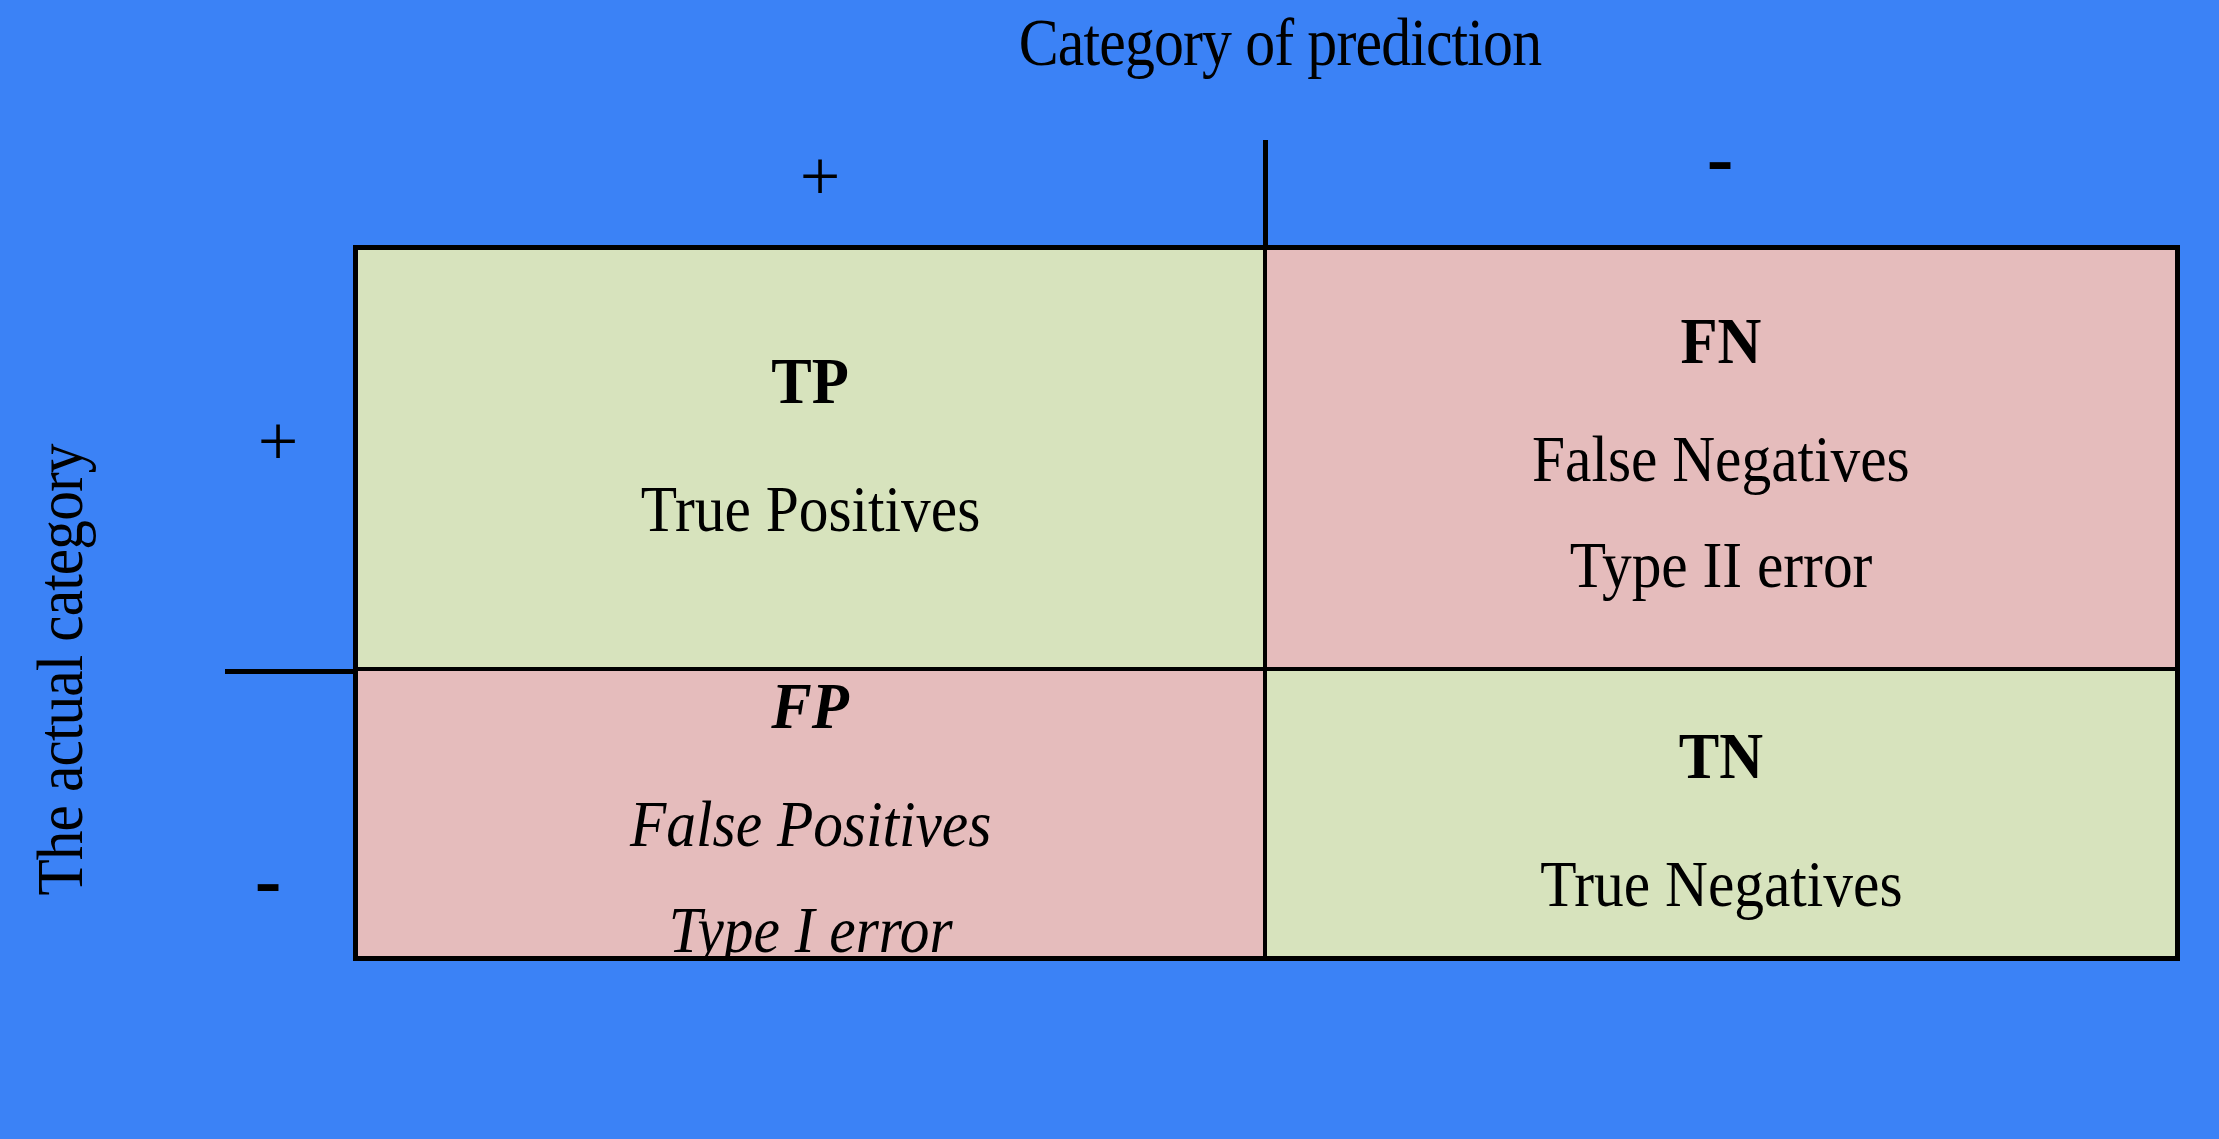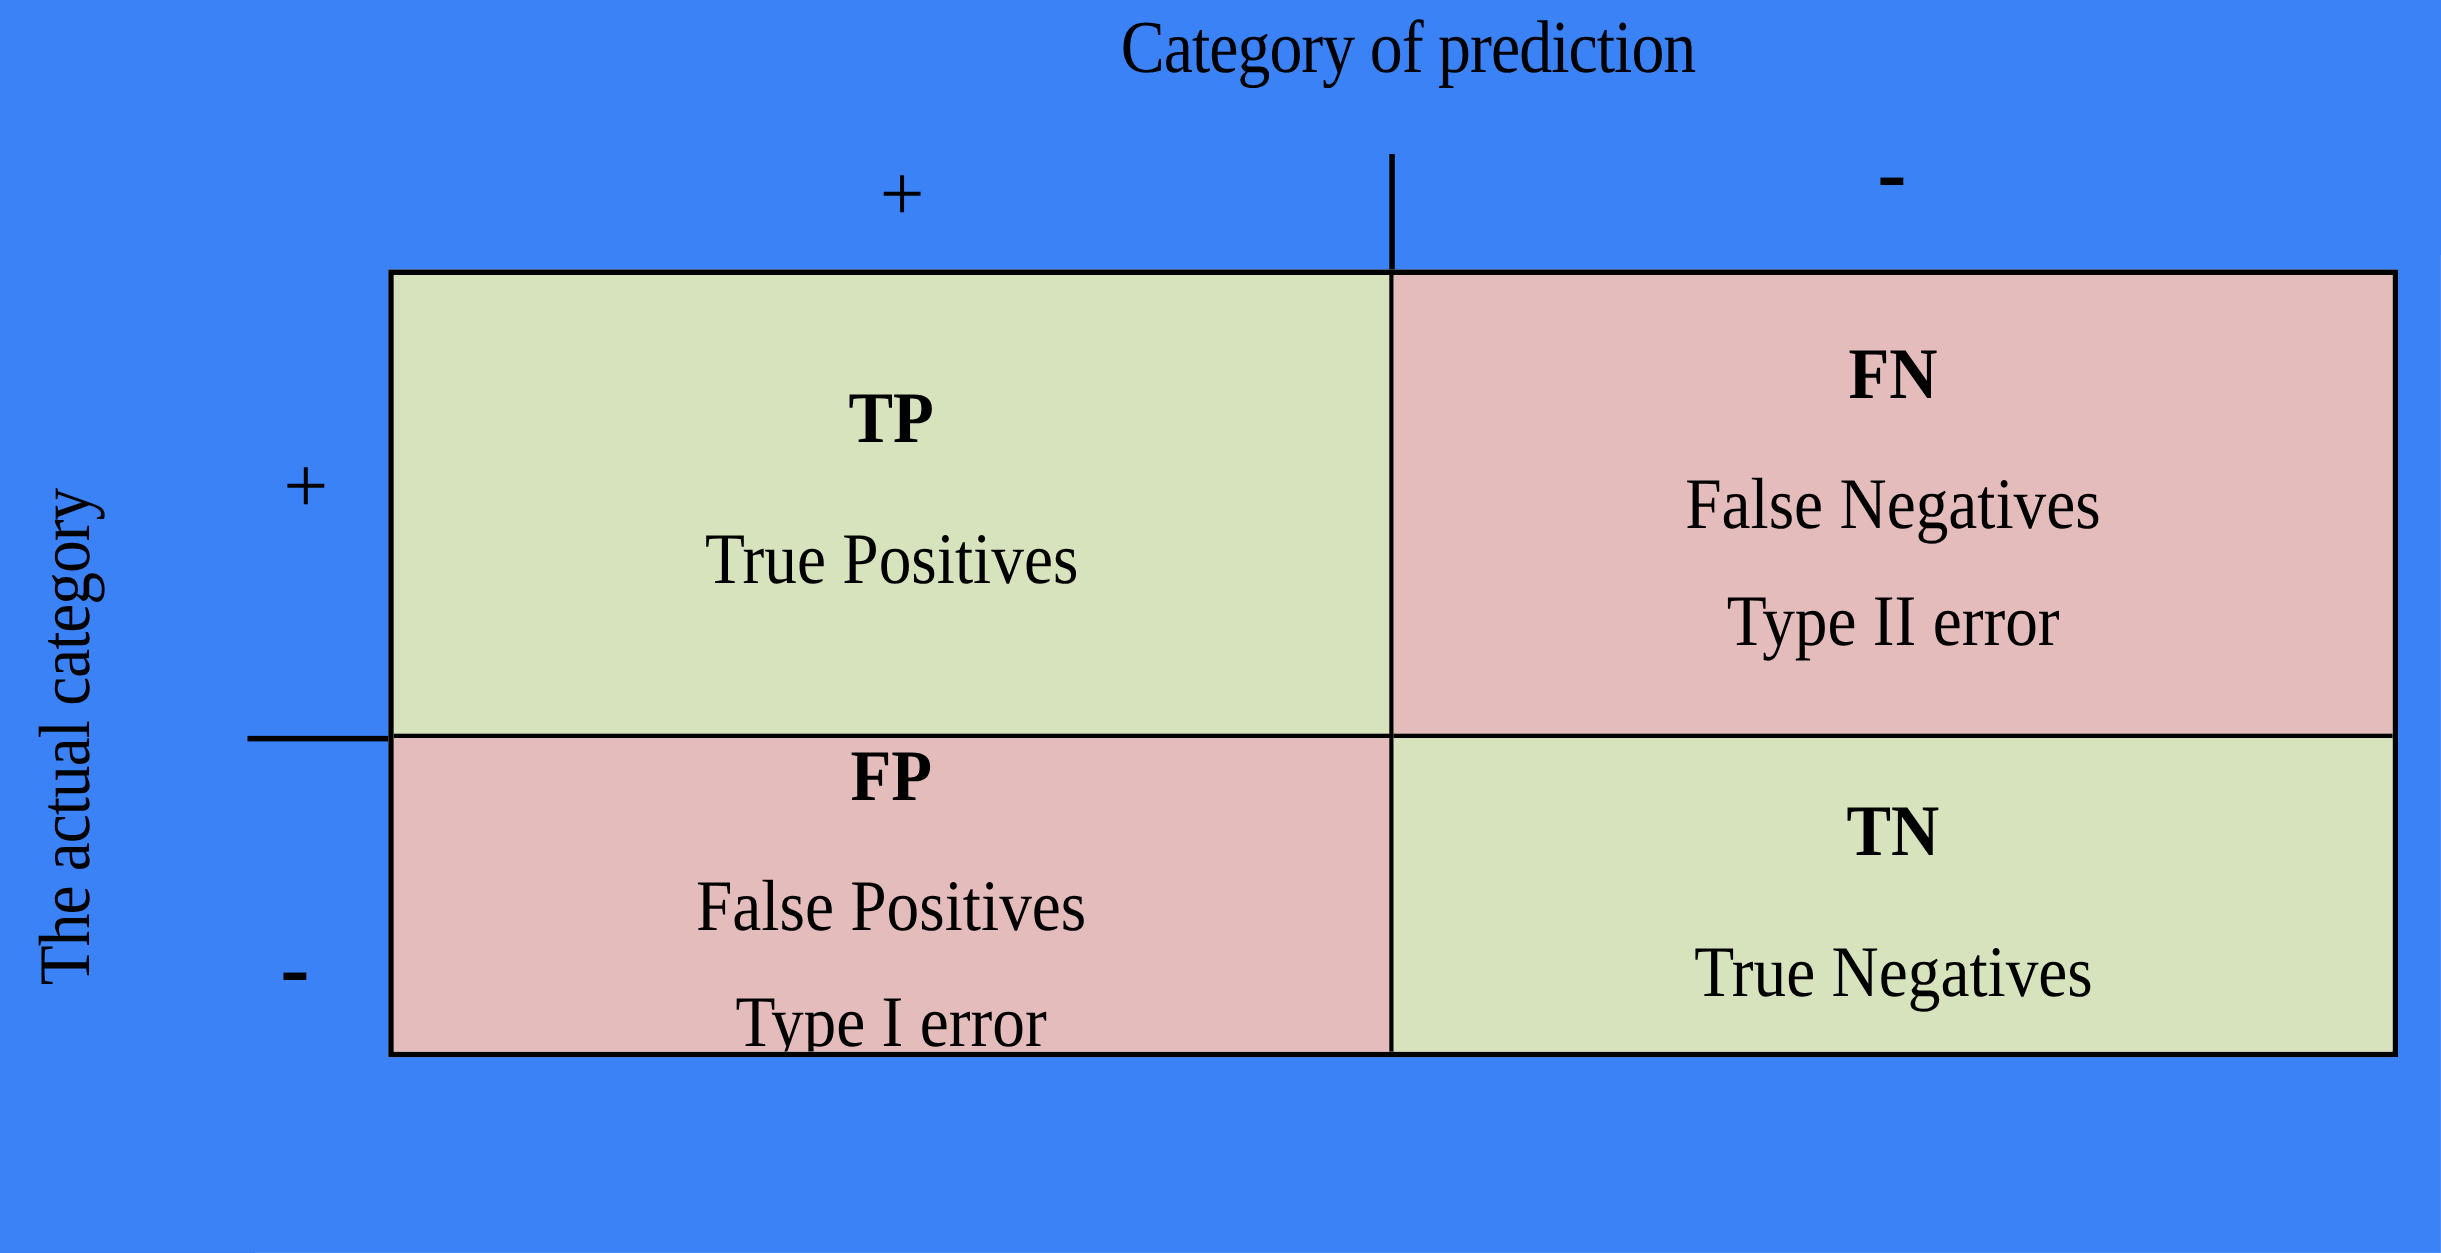--- a/index.html
+++ b/index.html
@@ -135,21 +135,21 @@
 
   .cell-lines {
     display: flex;
     flex-direction: column;
     align-items: center;
     justify-content: center;
   }
   
   .c-tp .cell-lines { transform: translateY(-14px); }
   .c-fn .cell-lines { transform: translateY(-6px); }
-  .c-fp .cell-lines { transform: translateY(4px); }
+  .c-fp .cell-lines { transform: translateY(4px); font-style: italic; }
   .c-tn .cell-lines { transform: translateY(6px); }
 
   .cell-abbr {
     font-size: 66px;
     font-weight: 700;
     line-height: 1.0;
     letter-spacing: 0px;
     transform: scaleX(0.92);
     white-space: nowrap;
   }

